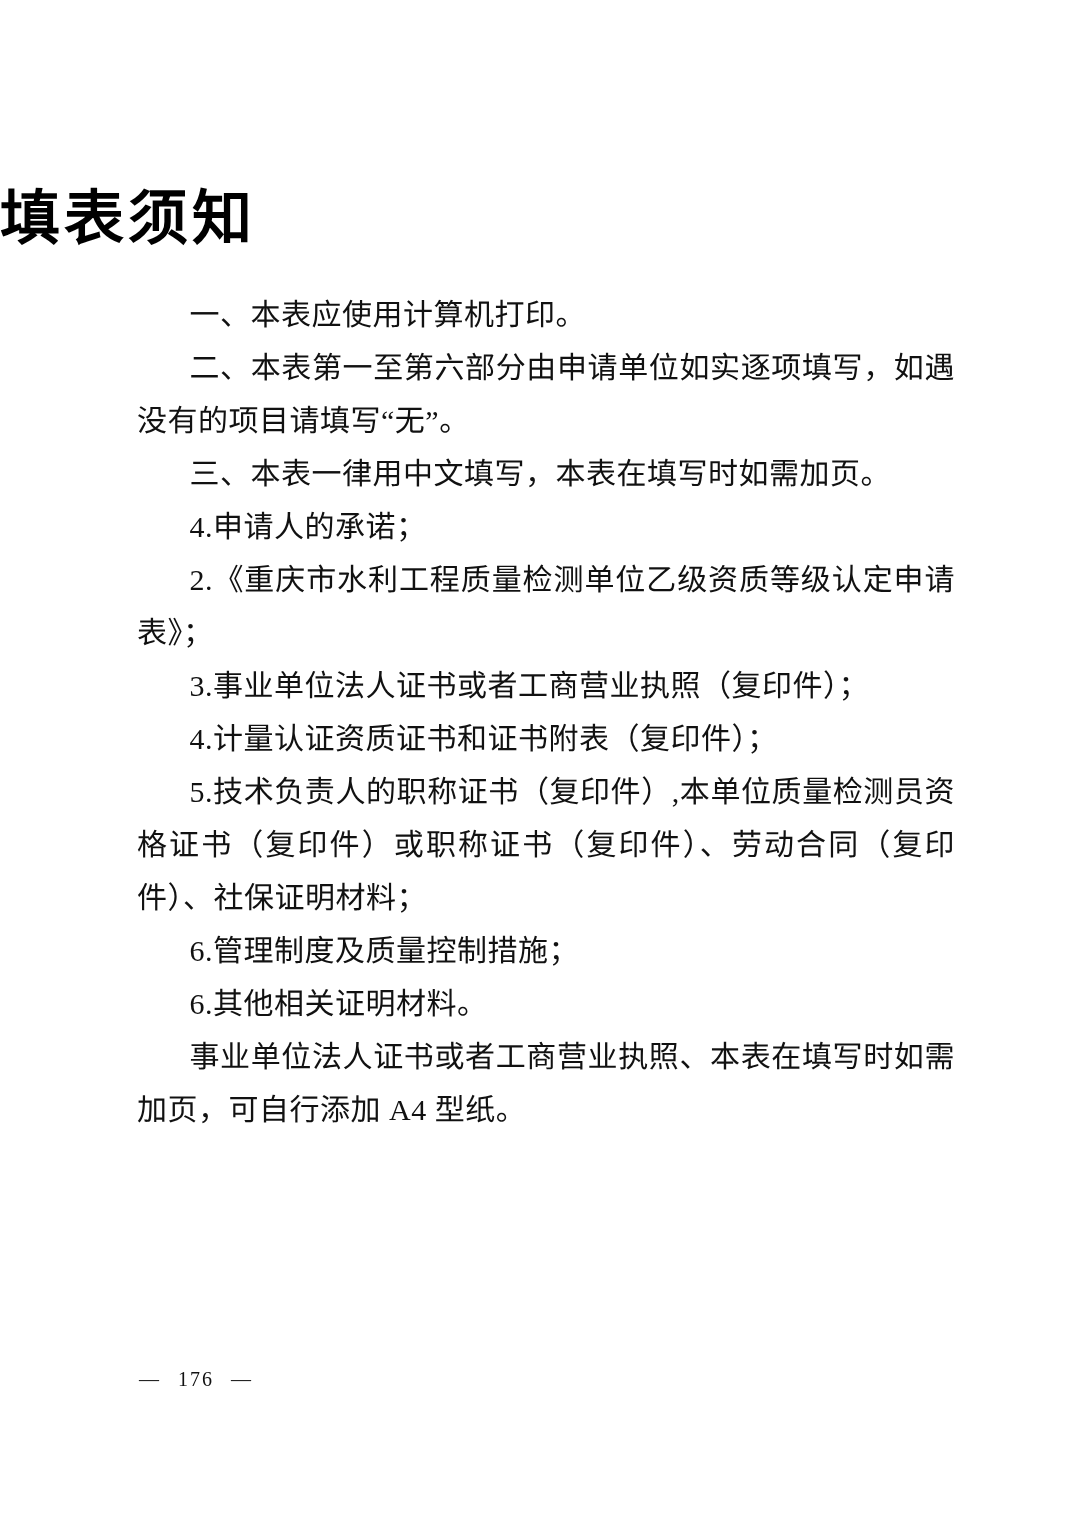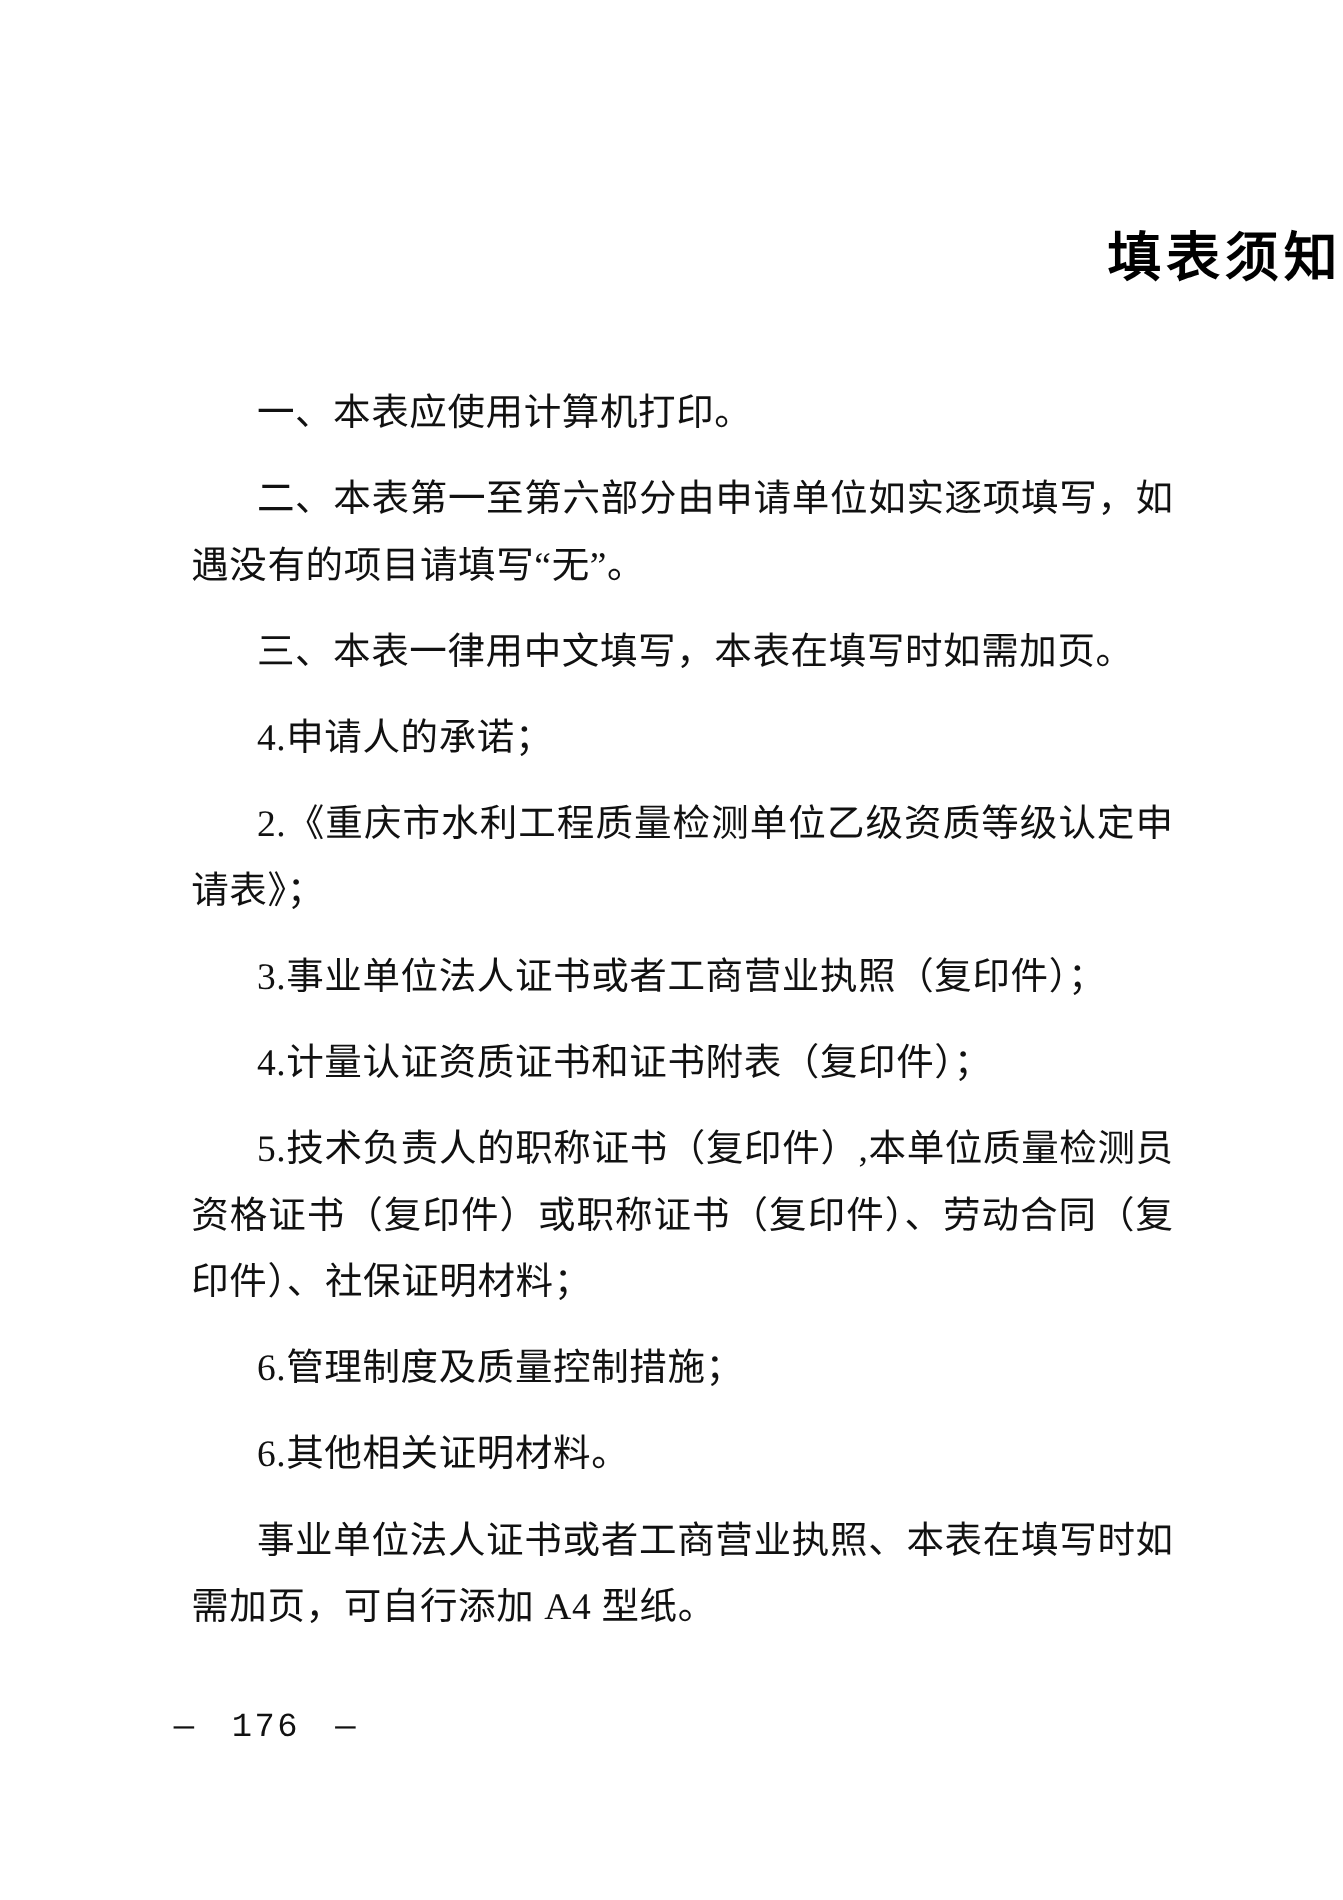--- a/index.html
+++ b/index.html
@@ -14,53 +14,53 @@
     margin: 0 auto;
     background: #ffffff;
     color: #111111;
     font-family: "Liberation Serif", "DejaVu Serif", serif;
     overflow: hidden;
     box-sizing: border-box;
   }
   .title {
     margin: 0;
     padding-top: 180px;
-    text-align: right;
-    font-size: 43px;
+    text-align: left;
+    font-size: 60px;
     font-weight: 700;
     letter-spacing: 4px;
     line-height: 1.3;
     color: #000000;
   }
   .body-block {
     position: absolute;
     left: 137px;
     top: 288px;
     width: 818px;
   }
   .para {
-    margin: 16px;
+    margin: 0;
     font-size: 30px;
     line-height: 53px;
     text-align: justify;
     text-indent: 1.75em;
     letter-spacing: 0.5px;
     color: #111111;
     
     font-family: "Liberation Serif", "DejaVu Serif", serif;
   }
   .footer {
     position: absolute;
     left: 139px;
     top: 1368px;
-    font-size: 27px;
+    font-size: 20px;
     letter-spacing: 2px;
     word-spacing: 10px;
     color: #111111;
-    font-family: Liberation Mono, monospace;
+    font-family: Liberation Serif, serif;
   }
 </style>
 </head>
 <body>
 
 <div class="page">
   <h1 class="title">填表须知</h1>
 
   <div class="body-block" id="notice-body">
       <p class="para">一、本表应使用计算机打印。</p>

